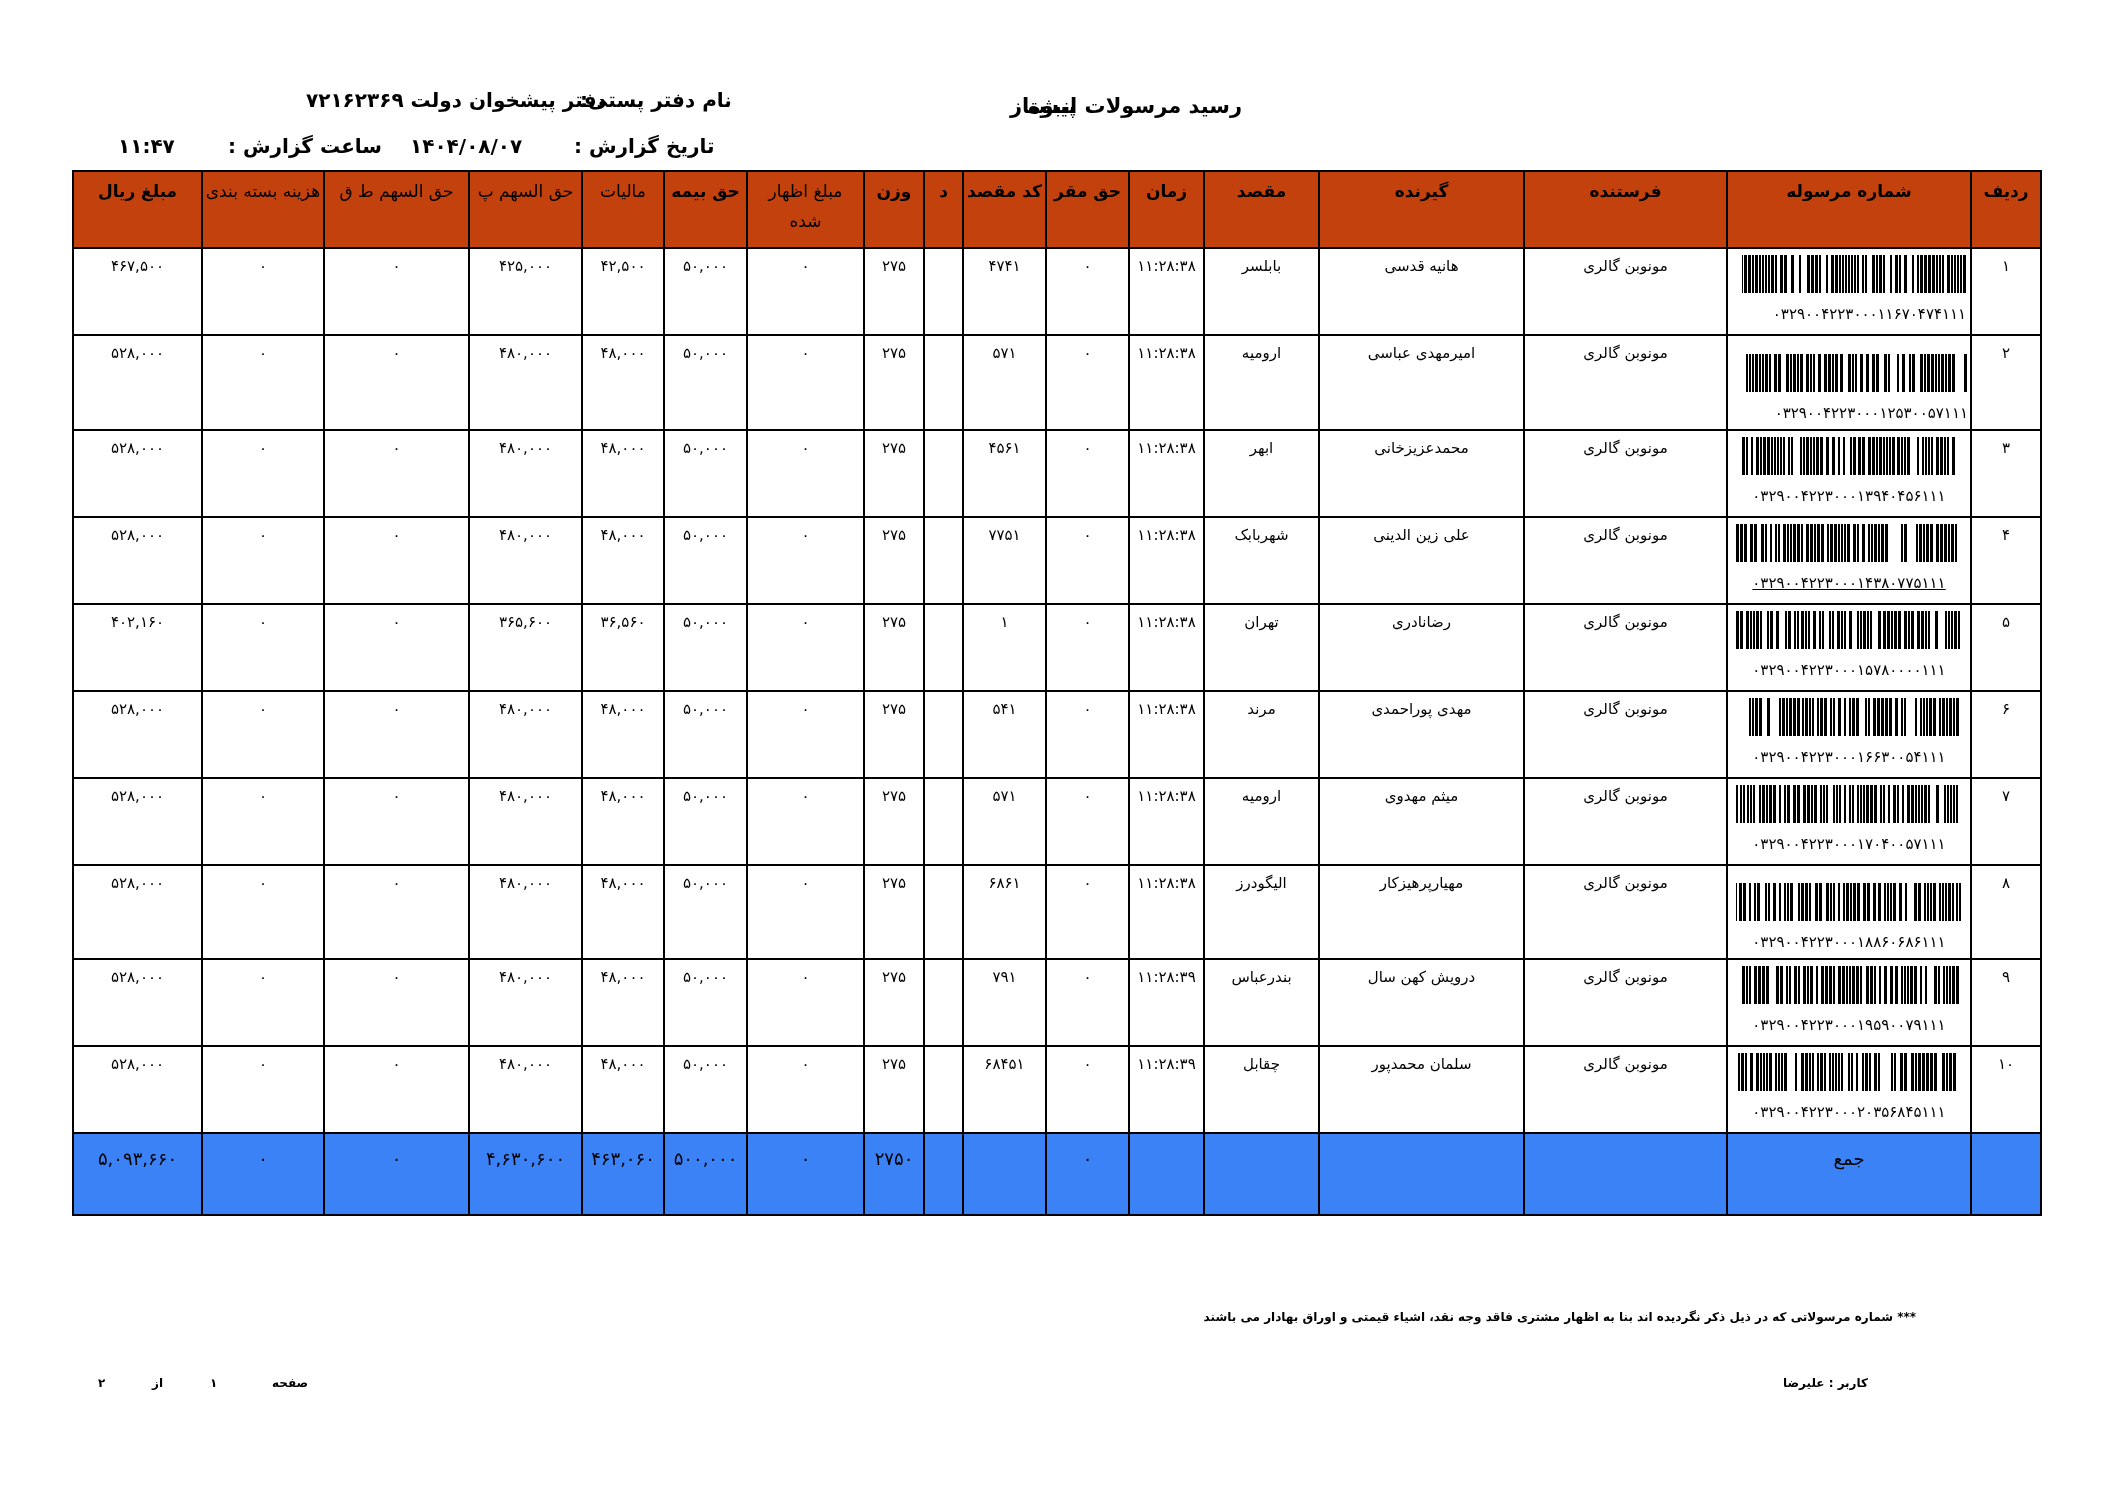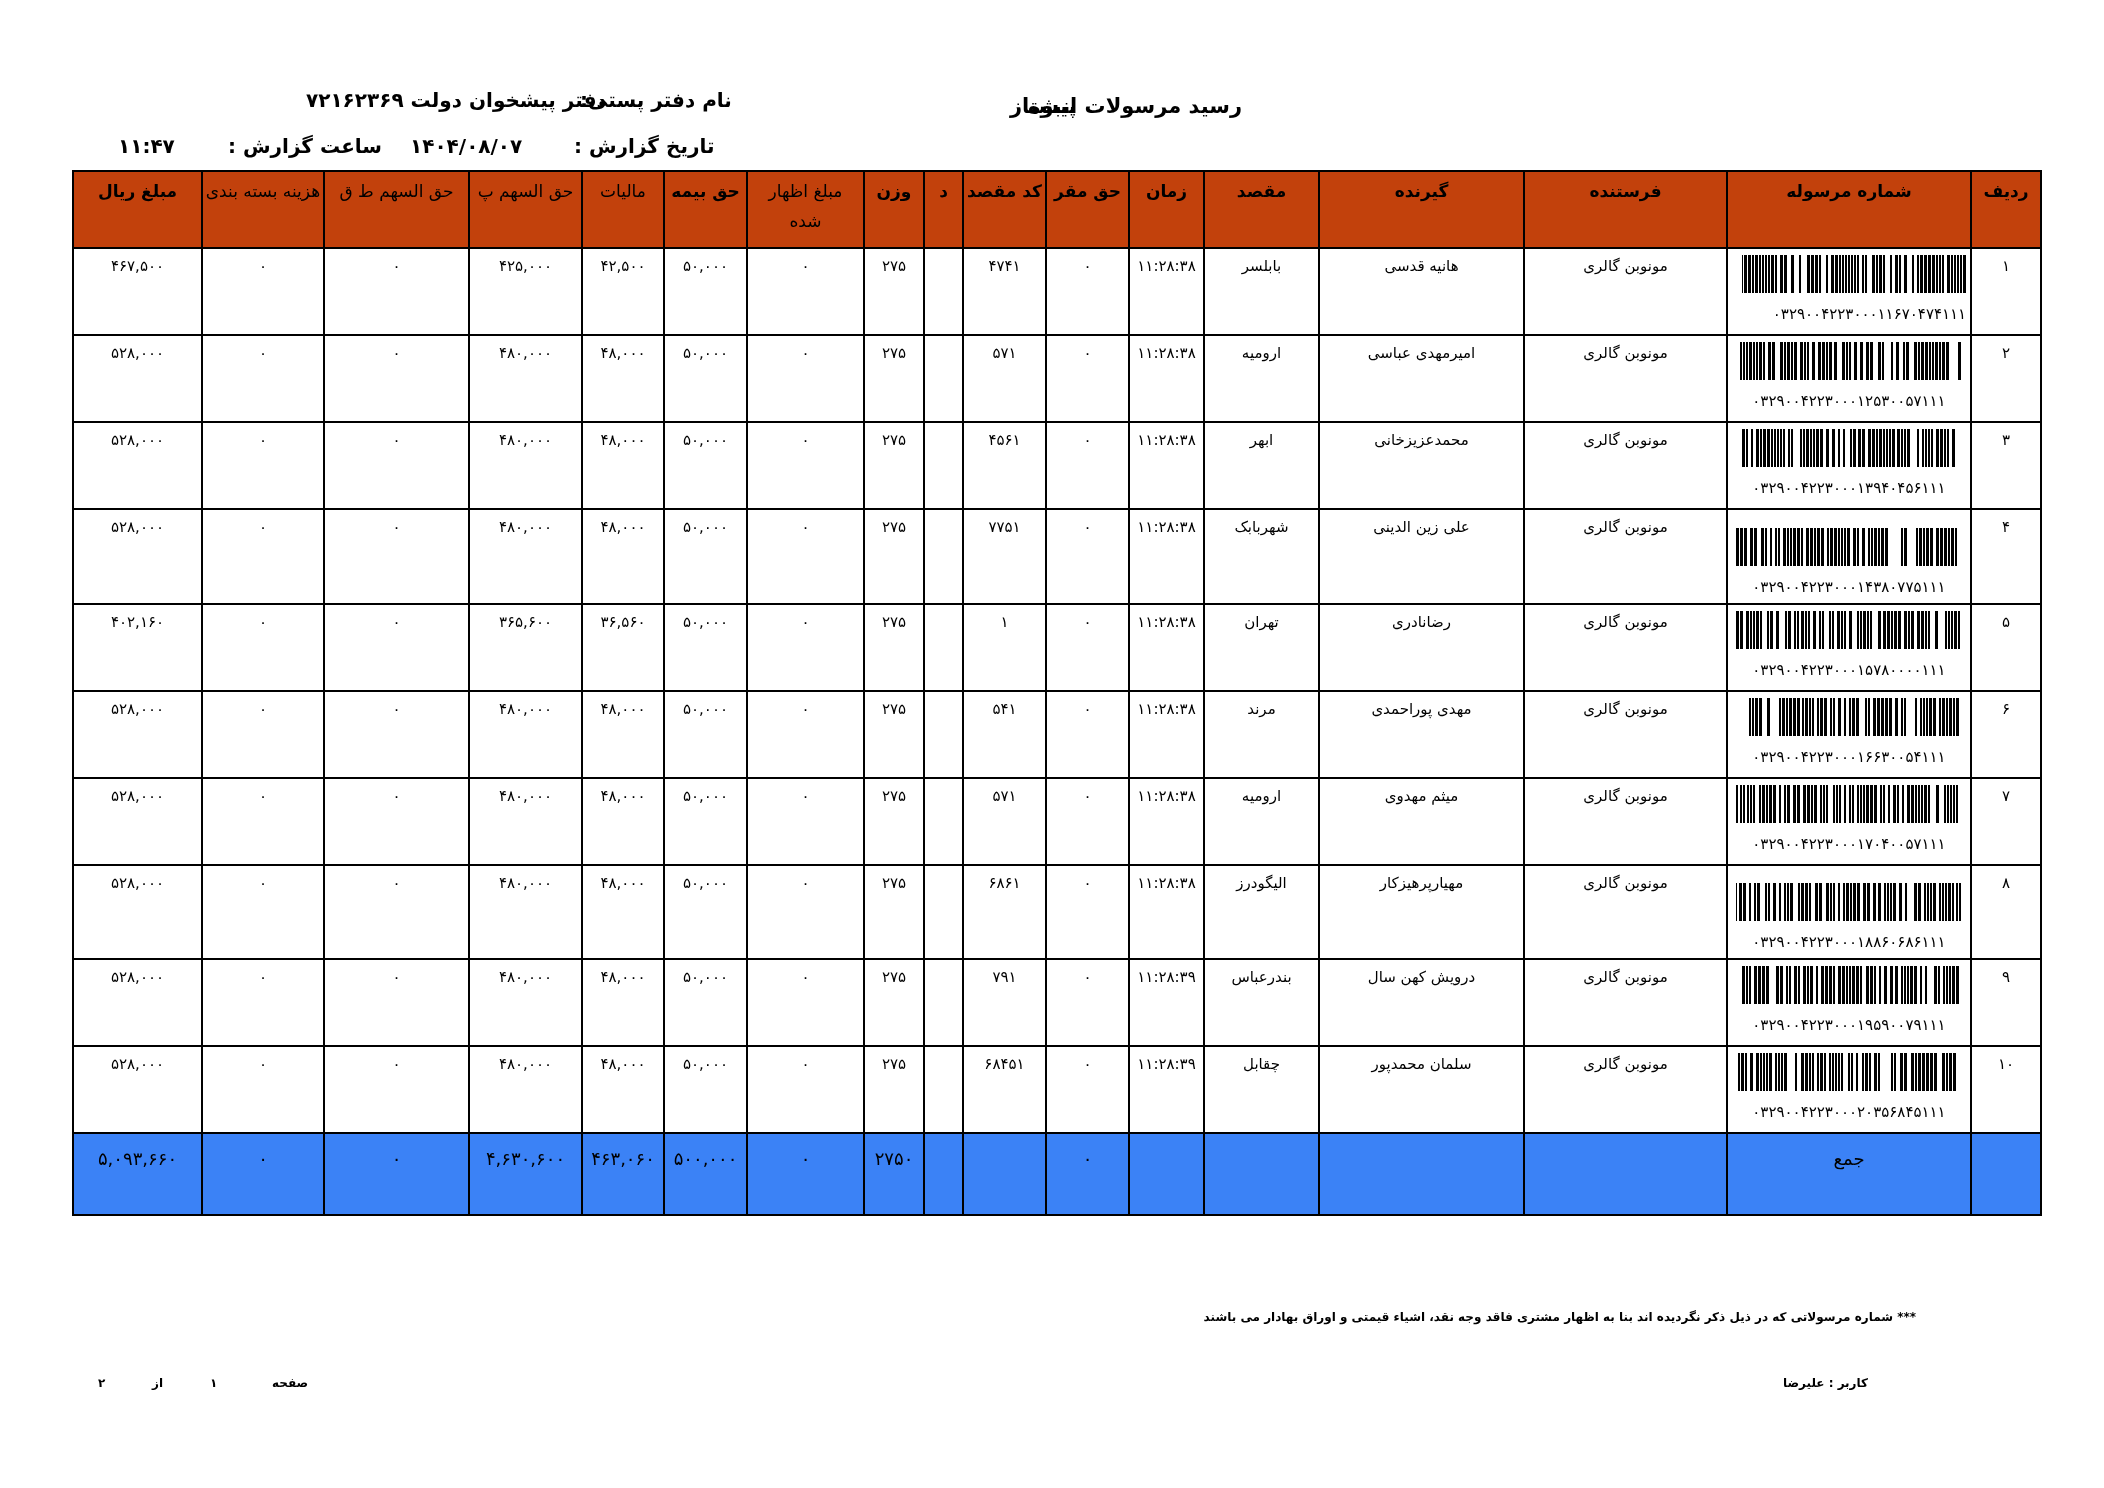--- a/index.html
+++ b/index.html
@@ -146,21 +146,21 @@
         <td>۰</td>
         <td>۵۰,۰۰۰</td>
         <td>۴۲,۵۰۰</td>
         <td>۴۲۵,۰۰۰</td>
         <td>۰</td>
         <td>۰</td>
         <td>۴۶۷,۵۰۰</td>
       </tr>
       <tr class="data">
         <td>۲</td>
-        <td style="padding-top: 4px;">
+        <td style="padding-top: 16px; text-align: right;">
           <div><svg class="barcode" viewBox="0 0 226 38" xmlns="http://www.w3.org/2000/svg">
               <rect x="4" y="0" width="2" height="38" fill="#000"></rect>
               <rect x="7" y="0" width="2" height="38" fill="#000"></rect>
               <rect x="10" y="0" width="2" height="38" fill="#000"></rect>
               <rect x="13" y="0" width="3" height="38" fill="#000"></rect>
               <rect x="17" y="0" width="2" height="38" fill="#000"></rect>
               <rect x="20" y="0" width="2" height="38" fill="#000"></rect>
               <rect x="23" y="0" width="3" height="38" fill="#000"></rect>
               <rect x="27" y="0" width="2" height="38" fill="#000"></rect>
               <rect x="32" y="0" width="3" height="38" fill="#000"></rect>
@@ -291,21 +291,21 @@
         <td>۰</td>
         <td>۵۰,۰۰۰</td>
         <td>۴۸,۰۰۰</td>
         <td>۴۸۰,۰۰۰</td>
         <td>۰</td>
         <td>۰</td>
         <td>۵۲۸,۰۰۰</td>
       </tr>
       <tr class="data">
         <td>۴</td>
-        <td style="padding-top: 16px;">
+        <td style="padding-top: 4px; text-decoration: underline;">
           <div><svg class="barcode" viewBox="0 0 226 38" xmlns="http://www.w3.org/2000/svg">
               <rect x="0" y="0" width="3" height="38" fill="#000"></rect>
               <rect x="4" y="0" width="3" height="38" fill="#000"></rect>
               <rect x="8" y="0" width="3" height="38" fill="#000"></rect>
               <rect x="14" y="0" width="3" height="38" fill="#000"></rect>
               <rect x="18" y="0" width="3" height="38" fill="#000"></rect>
               <rect x="25" y="0" width="3" height="38" fill="#000"></rect>
               <rect x="29" y="0" width="2" height="38" fill="#000"></rect>
               <rect x="34" y="0" width="2" height="38" fill="#000"></rect>
               <rect x="39" y="0" width="2" height="38" fill="#000"></rect>

